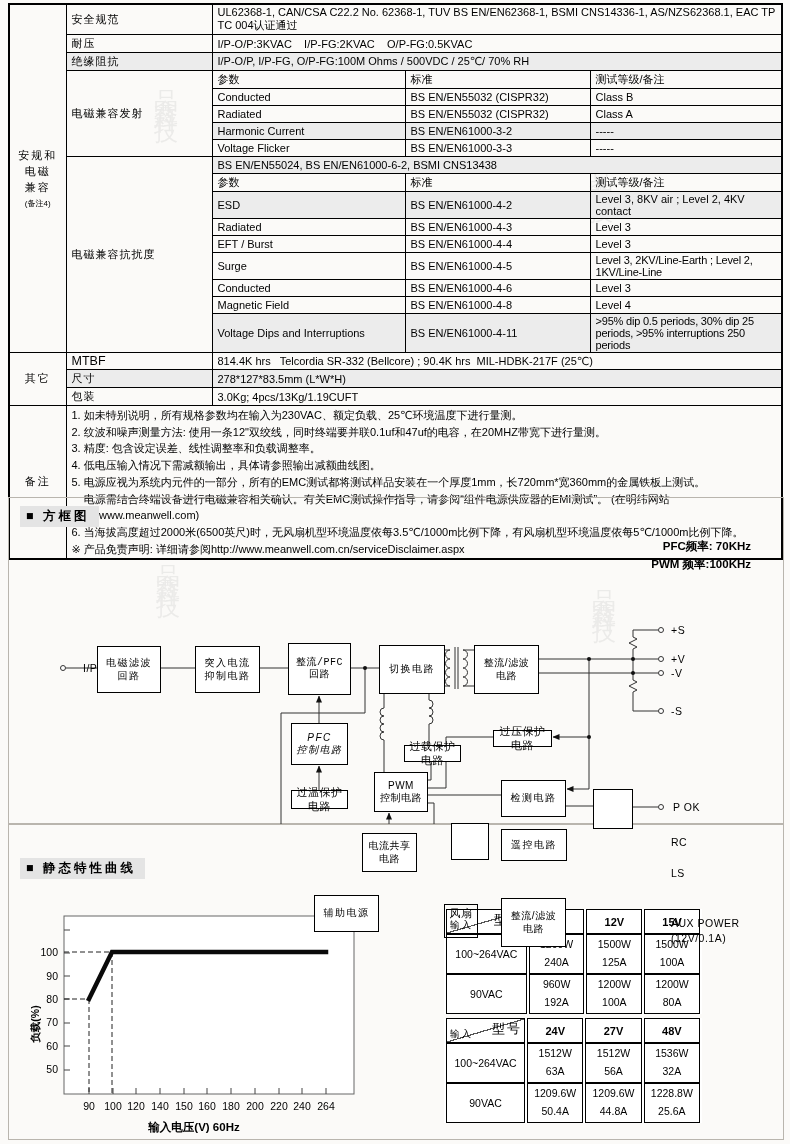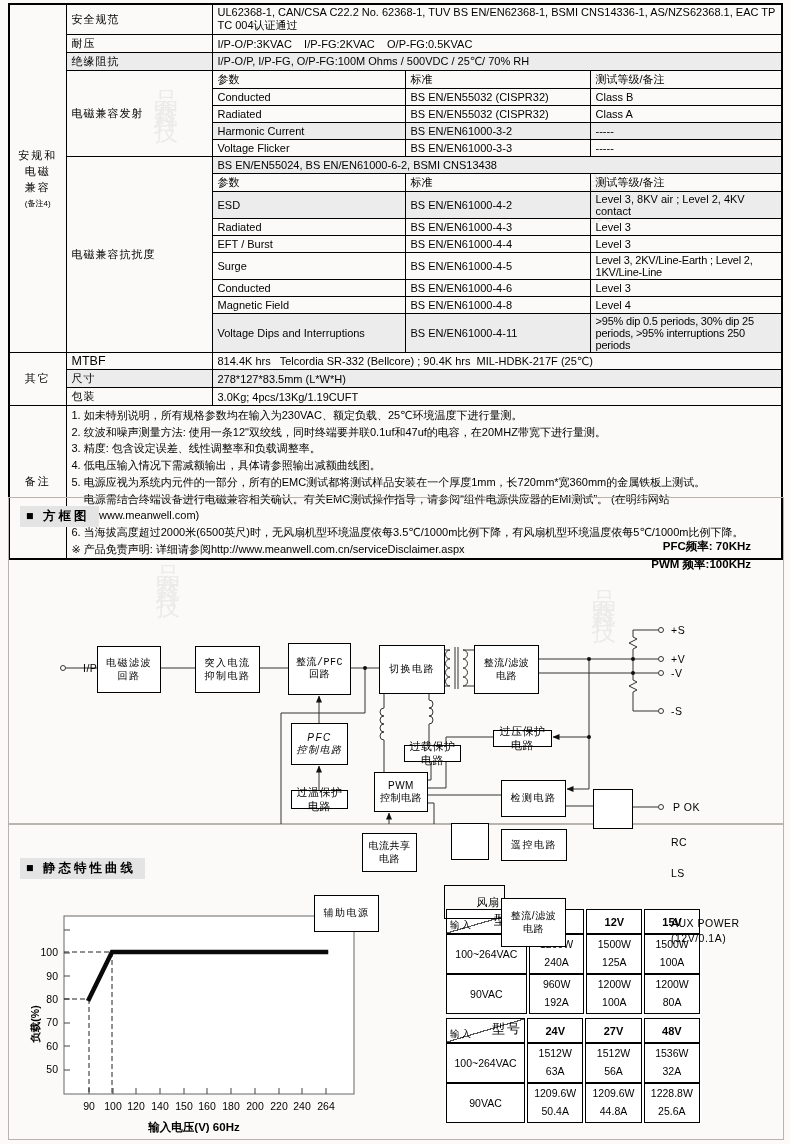--- a/index.html
+++ b/index.html
@@ -343,21 +343,21 @@
     <span>电流共享</span>
       <span>电路</span>
     </div>
   <div class="bx" style="left:442px;top:325px;width:36px;height:35px;"></div>
   <div class="bx" style="left:492px;top:331px;width:64px;height:30px;">
     <span>遥控电路</span>
     </div>
   <div class="bx" style="left:305px;top:397px;width:63px;height:35px;">
     <span>辅助电源</span>
     </div>
-  <div class="bx bxs" style="left:435px;top:387px;width:32px;height:30px;justify-content:center;padding-top:2px;background:transparent;padding-left:27px;">
+  <div class="bx bxs" style="left:435px;top:406px;width:32px;height:30px;justify-content:flex-start;padding-top:2px;background:transparent;">
     <span>风扇</span>
     </div>
   <div class="bx bxl" style="left:492px;top:400px;width:63px;height:47px;">
     <span>整流/滤波</span>
       <span>电路</span>
     </div>
 
   <div class="term" style="left:30px;top:164px;margin-left:44px;">I/P</div>
   <div class="term" style="left:662px;top:126px;">+S</div>
   <div class="term" style="left:662px;top:155px;">+V</div>

